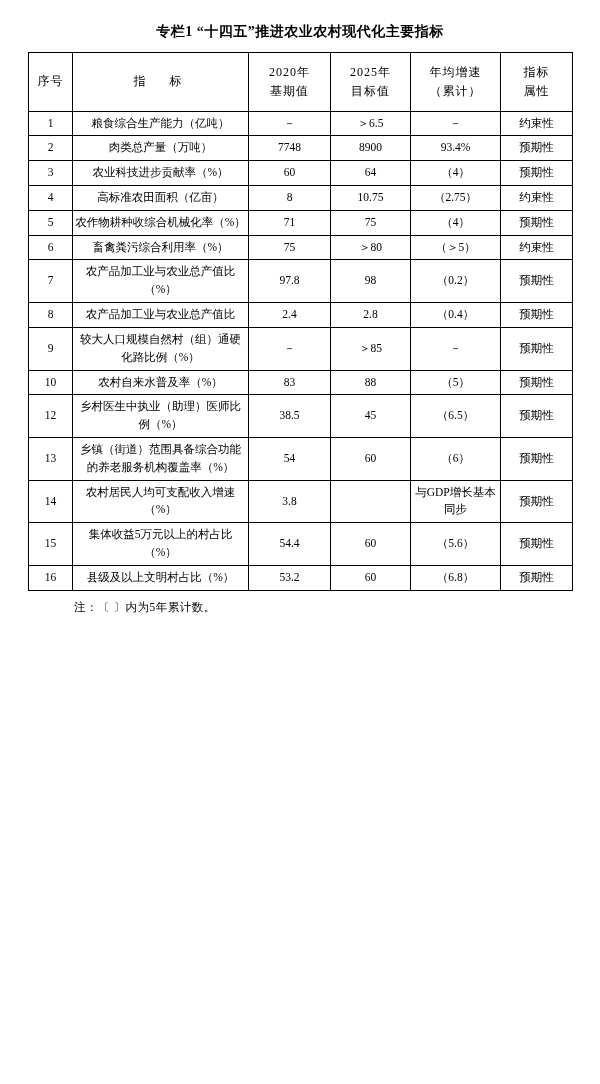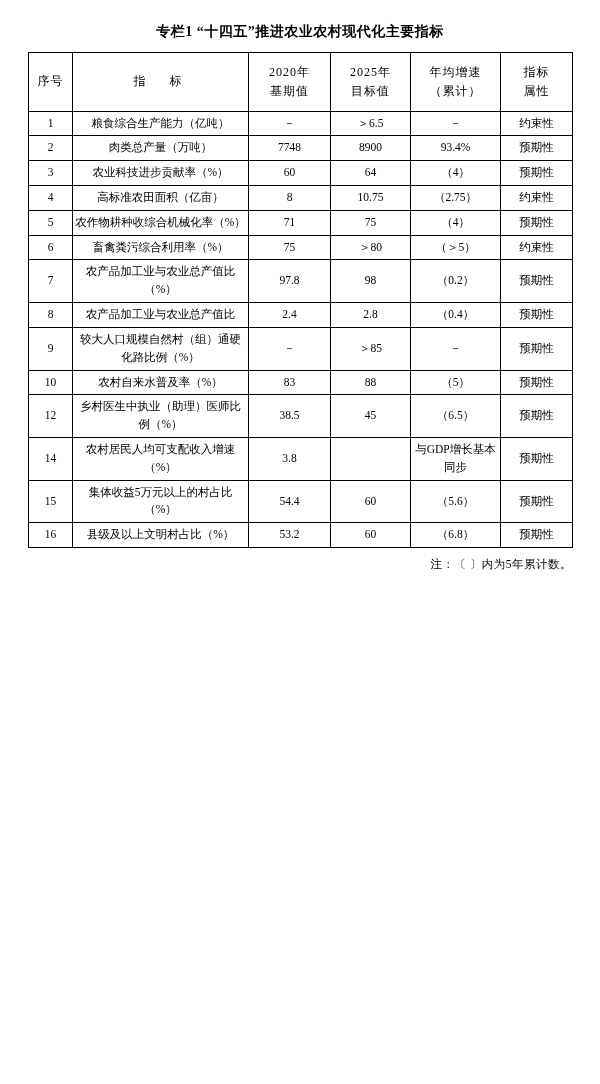--- a/index.html
+++ b/index.html
@@ -66,21 +66,20 @@
     padding-left: 12px;
     padding-right: 6px;
     line-height: 1.75;
   }
   .two-line-pad { padding-top: 6px; padding-bottom: 6px; margin-left: 8px; }
   .note {
     font-size: 11.5px;
     padding-top: 9px;
     padding-left: 46px;
     letter-spacing: 0.5px;
-    text-align: right;
   }
   .hdr-line { display: block; text-align: center; }
 </style>
 </head>
 <body>
 
 <div class="page">
 
   <div class="doc-title">专栏1  “十四五”推进农业农村现代化主要指标</div>
 
@@ -198,20 +197,28 @@
       </tr>
       <tr>
         <td>12</td>
         <td class="ind two-line-pad">乡村医生中执业（助理）医师比例（%）</td>
         <td>38.5</td>
         <td>45</td>
         <td>（6.5）</td>
         <td>预期性</td>
       </tr>
       <tr>
+        <td>13</td>
+        <td class="ind two-line-pad">乡镇（街道）范围具备综合功能的养老服务机构覆盖率（%）</td>
+        <td>54</td>
+        <td>60</td>
+        <td>（6）</td>
+        <td>预期性</td>
+      </tr>
+      <tr>
         <td>14</td>
         <td class="ind two-line-pad">农村居民人均可支配收入增速（%）</td>
         <td>3.8</td>
         <td></td>
         <td>与GDP增长基本同步</td>
         <td>预期性</td>
       </tr>
       <tr>
         <td>15</td>
         <td class="ind two-line-pad">集体收益5万元以上的村占比（%）</td>

